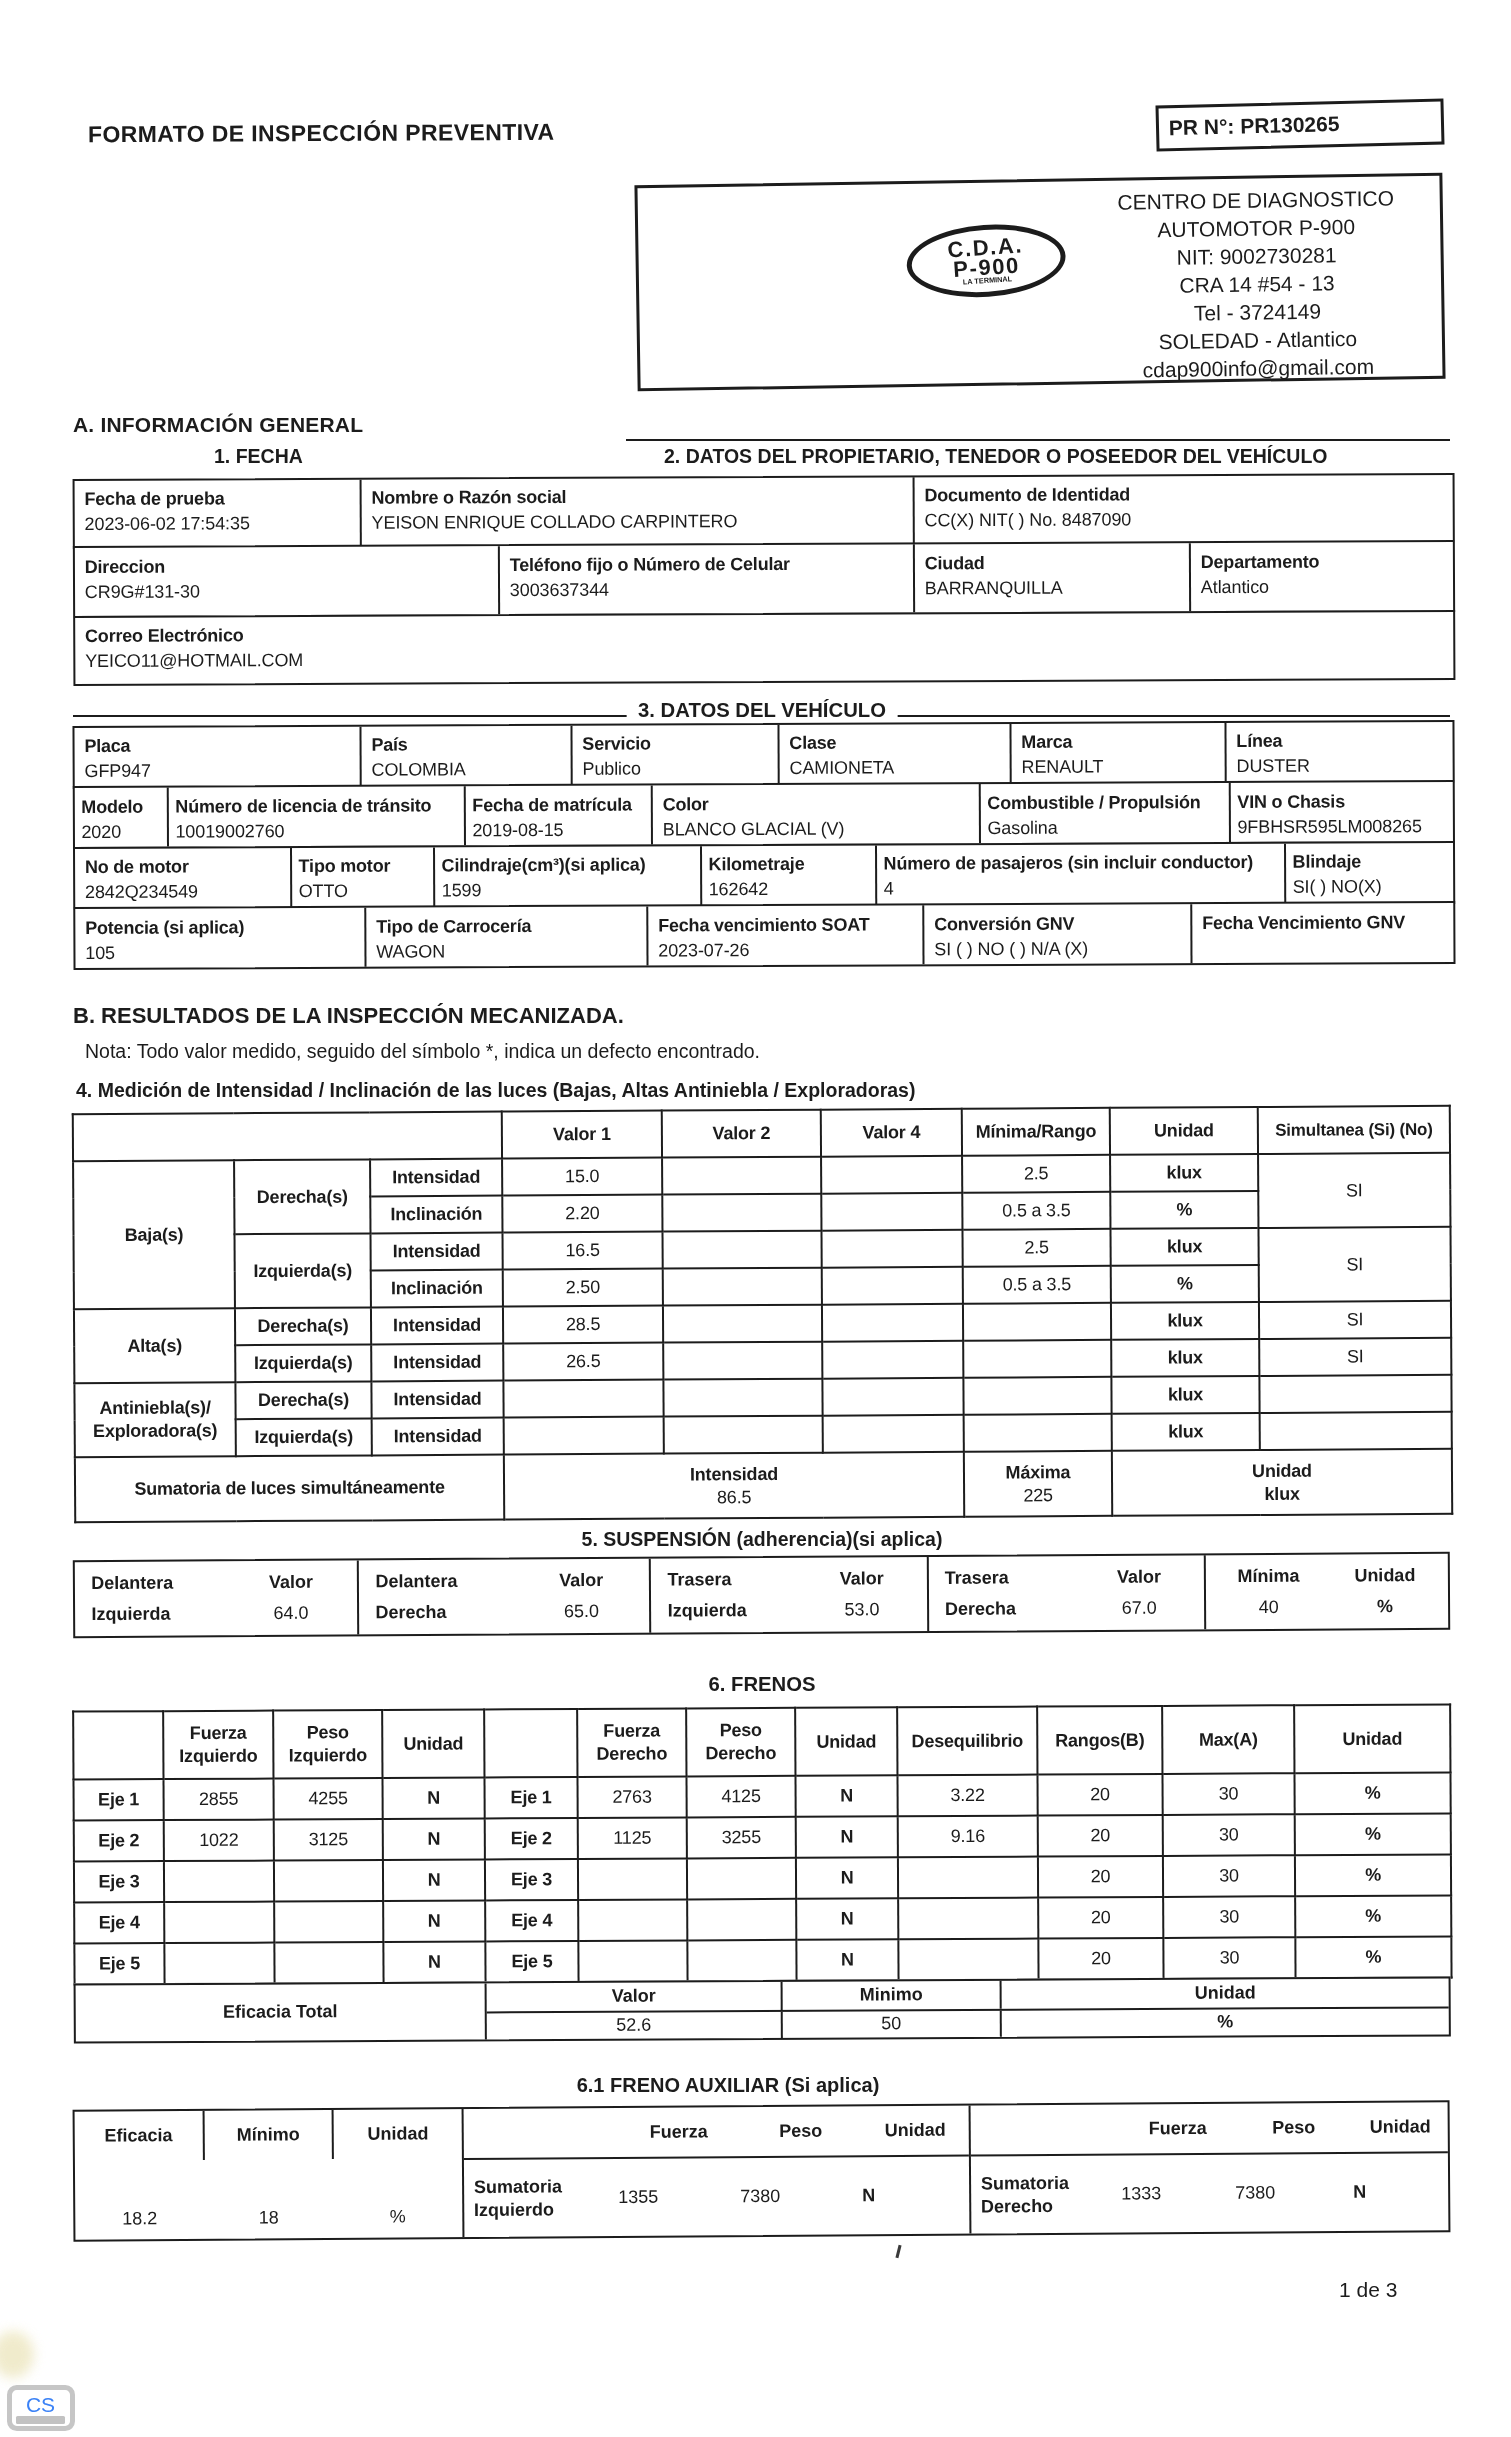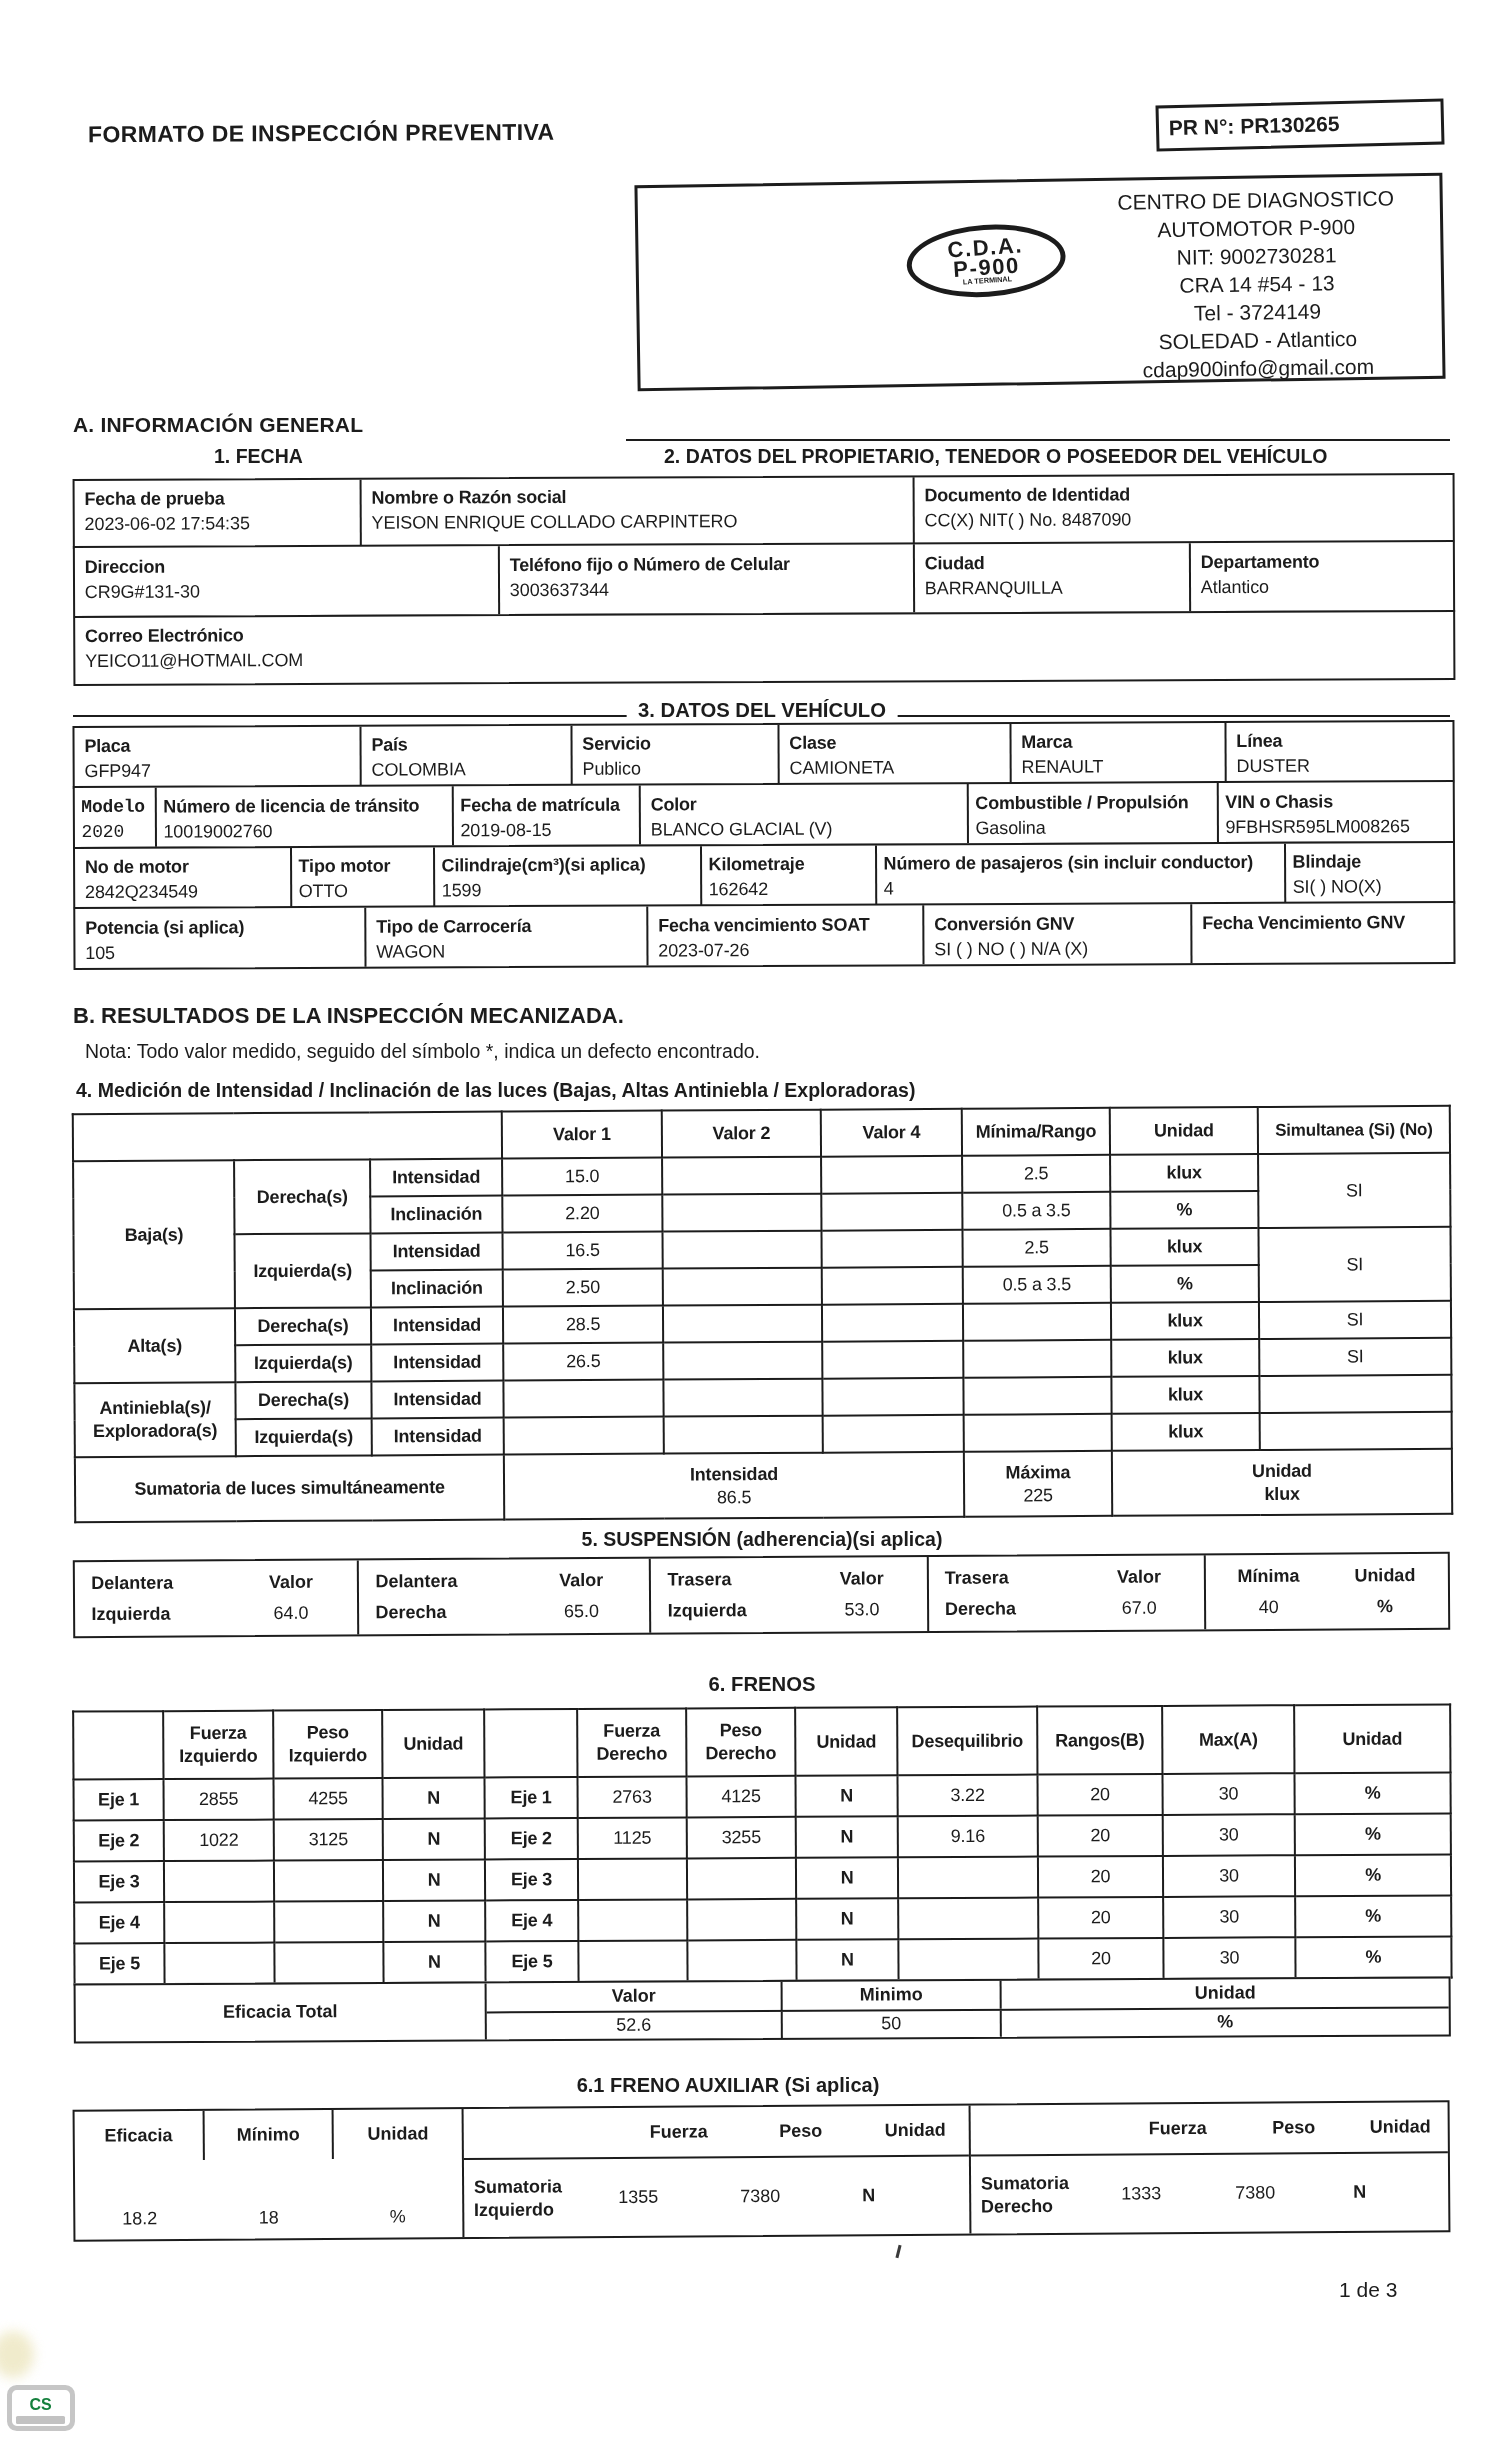--- a/index.html
+++ b/index.html
@@ -63,21 +63,21 @@
   #pr-box{border:3.3px solid var(--ink);box-sizing:border-box;display:flex;align-items:center;padding-left:9.8px;font-size:21px;font-weight:700;background:#fff;}
   #center-box{border:3.3px solid var(--ink);box-sizing:border-box;background:#fff;}
   #cda-logo{position:absolute;left:268px;top:42px;width:159px;height:72px;border:5.7px solid var(--ink);border-radius:50%;box-sizing:border-box;display:flex;flex-direction:column;align-items:center;justify-content:center;transform:rotate(-3deg);}
   #cda-logo .l1{font-size:22px;font-weight:700;letter-spacing:1.6px;line-height:21px;}
   #cda-logo .l2{font-size:22px;font-weight:700;letter-spacing:1.6px;line-height:19.5px;}
   #cda-logo .l3{font-size:7.3px;font-weight:700;line-height:8.1px;}
   #center-lines{position:absolute;left:443px;top:8.1px;width:350px;text-align:center;font-size:21px;line-height:28px;}
 
   
   #cs-badge{position:absolute;left:6.5px;top:2385px;width:68px;height:46px;border:5.7px solid #c6c6c6;border-radius:9.8px;box-sizing:border-box;display:flex;align-items:center;justify-content:center;}
-  #cs-badge .cs-txt{font-size:16px;font-weight:700;color:#15803d;line-height:21px;margin-top:-6.5px;}
+  #cs-badge .cs-txt{font-size:21px;font-weight:400;color:#3b82f6;line-height:21px;margin-top:-6.5px;}
   #cs-badge .cs-tab{position:absolute;left:4.1px;right:4.1px;bottom:2.4px;height:8.1px;background:#c2c2c2;border-radius:1.6px;}
   #cs-text{position:absolute;left:86px;top:2388px;font-size:34px;letter-spacing:4.1px;color:#bdbdbd;white-space:nowrap;}
   #smudge{position:absolute;left:-8.1px;top:2331px;width:42px;height:47px;background:#eee8c4;border-radius:50%;filter:blur(5.7px);opacity:.85;}
   #tick{position:absolute;left:897px;top:2245px;width:3.3px;height:13px;background:#3a3a3a;transform:rotate(14deg);}
 </style>
 </head>
 <body>
 
 <div id="page">
 
@@ -174,21 +174,21 @@
       <div class="tcell" style="width:215px;">
         <div class="lbl">Marca</div>
         <div class="val">RENAULT</div>
       </div>
       <div class="tcell" style="width:232px;">
         <div class="lbl">Línea</div>
         <div class="val">DUSTER</div>
       </div>
     </div>
     <div class="trow" style="height:63px;">
-      <div class="tcell" style="width:80px;padding:6.5px 6.5px 3.3px;font-family:Liberation Mono, monospace;">
+      <div class="tcell" style="width:92px;padding:6.5px 6.5px 3.3px;">
         <div class="lbl">Modelo</div>
         <div class="val">2020</div>
       </div>
       <div class="tcell" style="width:297px;padding:6.5px 6.5px 3.3px;">
         <div class="lbl">Número de licencia de tránsito</div>
         <div class="val">10019002760</div>
       </div>
       <div class="tcell" style="width:187px;padding:6.5px 6.5px 3.3px;">
         <div class="lbl">Fecha de matrícula</div>
         <div class="val">2019-08-15</div>

